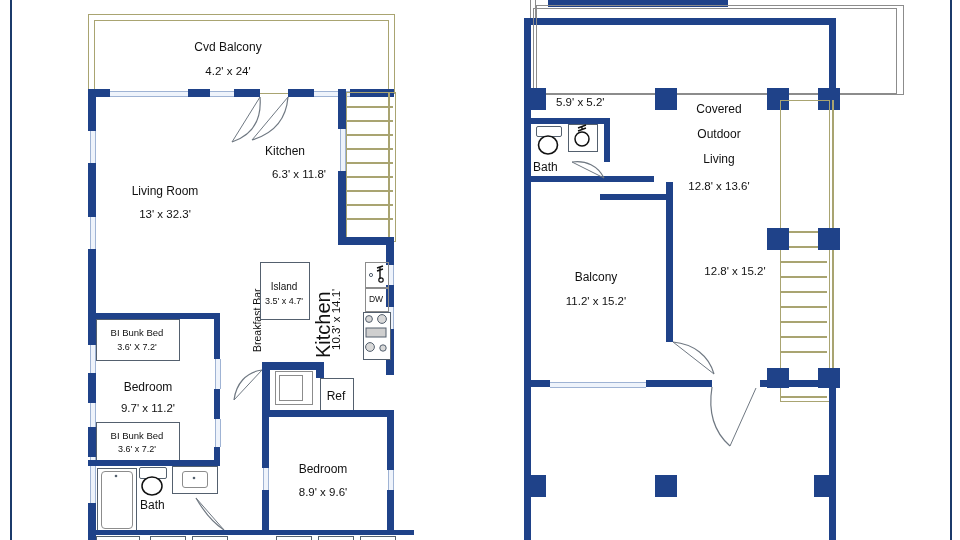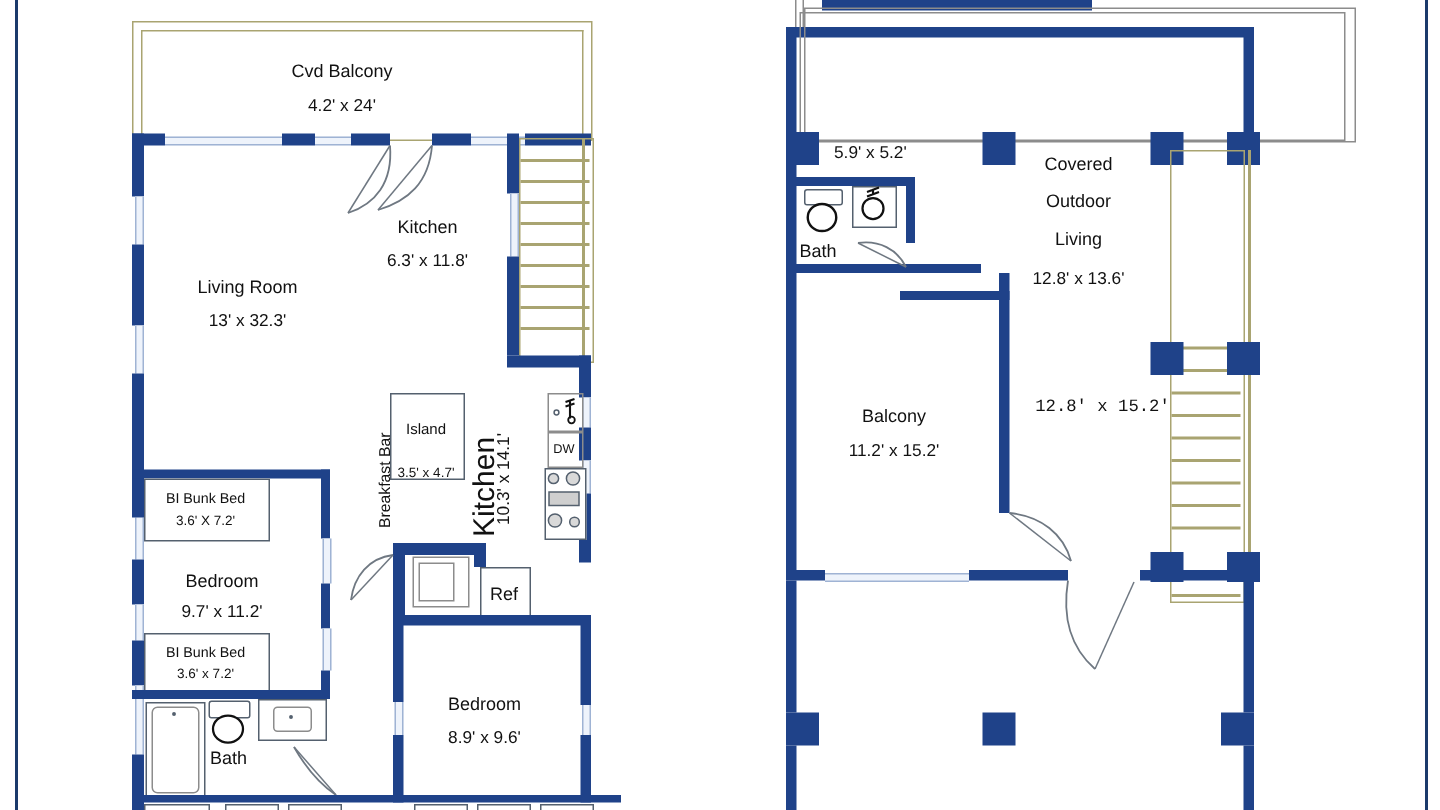--- a/index.html
+++ b/index.html
@@ -86,29 +86,29 @@
     <div class="wall" style="left:338px;top:171px;width:8px;height:66px;"></div>
 
     <div class="wall" style="left:338px;top:237px;width:56px;height:8px;"></div>
     <div class="wall" style="left:386px;top:237px;width:8px;height:28px;"></div>
     <div class="winv" style="left:388px;top:265px;width:4px;height:20px;"></div>
     <div class="wall" style="left:386px;top:285px;width:8px;height:22px;"></div>
     <div class="winv" style="left:388px;top:307px;width:4px;height:22px;"></div>
     <div class="wall" style="left:386px;top:329px;width:8px;height:46px;"></div>
 
     <div class="lbl rm-lg ctr" style="left:285px;top:144px;">Kitchen</div>
-    <div class="lbl dim ctr" style="left:285px;top:168px;">6.3' x 11.8'</div>
+    <div class="lbl dim ctr" style="left:299px;top:168px;">6.3' x 11.8'</div>
     <div class="lbl rm-lg ctr" style="left:165px;top:184px;">Living Room</div>
     <div class="lbl dim ctr" style="left:165px;top:208px;">13' x 32.3'</div>
 
     <div class="lbl sm vert" style="left:251px;top:352px;transform:rotate(-90deg);font-size:10.5px;">Breakfast Bar</div>
 
     <div class="thin2" style="left:260px;top:262px;width:48px;height:56px;border-width:1.5px;"></div>
     <div class="lbl ctr" style="left:284px;top:281px;font-size:10px;">Island</div>
-    <div class="lbl ctr dim-sm" style="left:284px;top:296px;margin-top:14px;">3.5' x 4.7'</div>
+    <div class="lbl ctr dim-sm" style="left:284px;top:296px;">3.5' x 4.7'</div>
 
     <div class="lbl vert" style="left:312px;top:358px;transform:rotate(-90deg);font-size:20px;">Kitchen</div>
     <div class="lbl vert" style="left:330px;top:350px;transform:rotate(-90deg);font-size:11.5px;">10.3' x 14.1'</div>
 
     <div class="thin" style="left:365px;top:262px;width:22px;height:24px;"></div>
     <svg style="left:0;top:0;width:960px;height:540px;">
       <circle cx="371" cy="275" r="1.6" fill="none" stroke="#54606e" stroke-width="1"></circle>
       <path d="M380,267 l0,12 M377,268 l6,-2 M377,271 l6,-2" stroke="#111" stroke-width="1.4" fill="none"></path>
       <circle cx="381" cy="280" r="2.2" fill="none" stroke="#111" stroke-width="1.2"></circle>
     </svg>
@@ -250,21 +250,21 @@
     <div class="tread" style="left:781px;top:306px;width:46px;"></div>
     <div class="tread" style="left:781px;top:321px;width:46px;"></div>
     <div class="tread" style="left:781px;top:336px;width:46px;"></div>
     <div class="tread" style="left:781px;top:351px;width:46px;"></div>
     <div class="tread" style="left:781px;top:381px;width:46px;"></div>
     <div class="tread" style="left:781px;top:396px;width:46px;"></div>
     <div class="wall" style="left:767px;top:228px;width:22px;height:22px;"></div>
     <div class="wall" style="left:818px;top:228px;width:22px;height:22px;"></div>
     <div class="wall" style="left:767px;top:368px;width:22px;height:20px;"></div>
     <div class="wall" style="left:818px;top:368px;width:22px;height:20px;"></div>
-    <div class="lbl dim ctr" style="left:735px;top:265px;font-family:Liberation Mono, monospace;">12.8' x 15.2'</div>
+    <div class="lbl dim ctr" style="left:735px;top:265px;">12.8' x 15.2'</div>
 
     <div class="wall" style="left:524px;top:182px;width:7px;height:200px;"></div>
     <div class="wall" style="left:666px;top:182px;width:7px;height:160px;"></div>
     <div class="wall" style="left:600px;top:194px;width:73px;height:6px;"></div>
     <div class="wall" style="left:666px;top:380px;width:7px;height:6px;"></div>
     <div class="lbl rm-lg ctr" style="left:596px;top:270px;">Balcony</div>
     <div class="lbl dim ctr" style="left:596px;top:295px;">11.2' x 15.2'</div>
     <svg style="left:0;top:0;width:960px;height:540px;">
       <path class="door" d="M673,342 C694,344 709,356 714,374"></path>
       <line class="doorpanel" x1="673" y1="342" x2="714" y2="374"></line>

